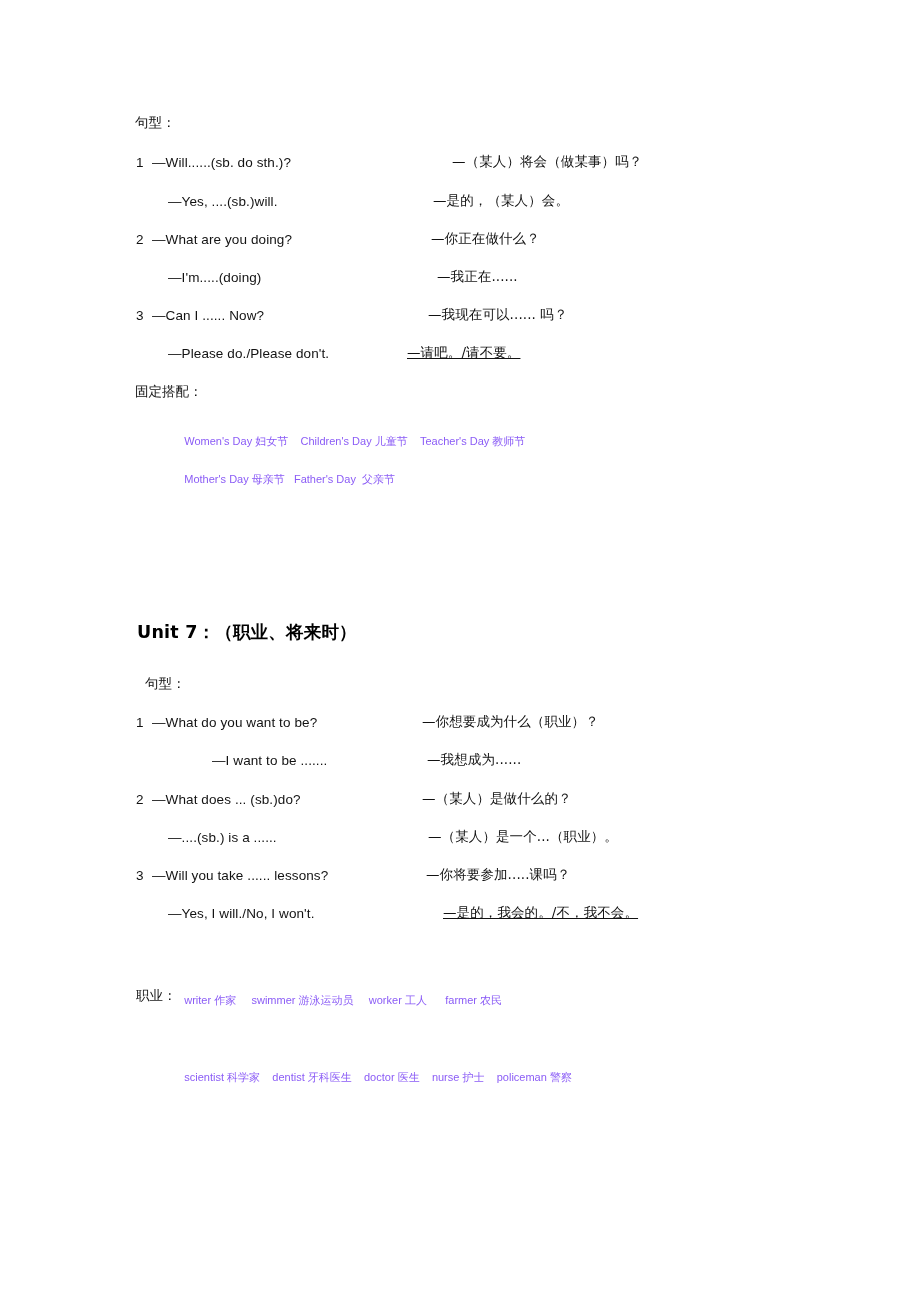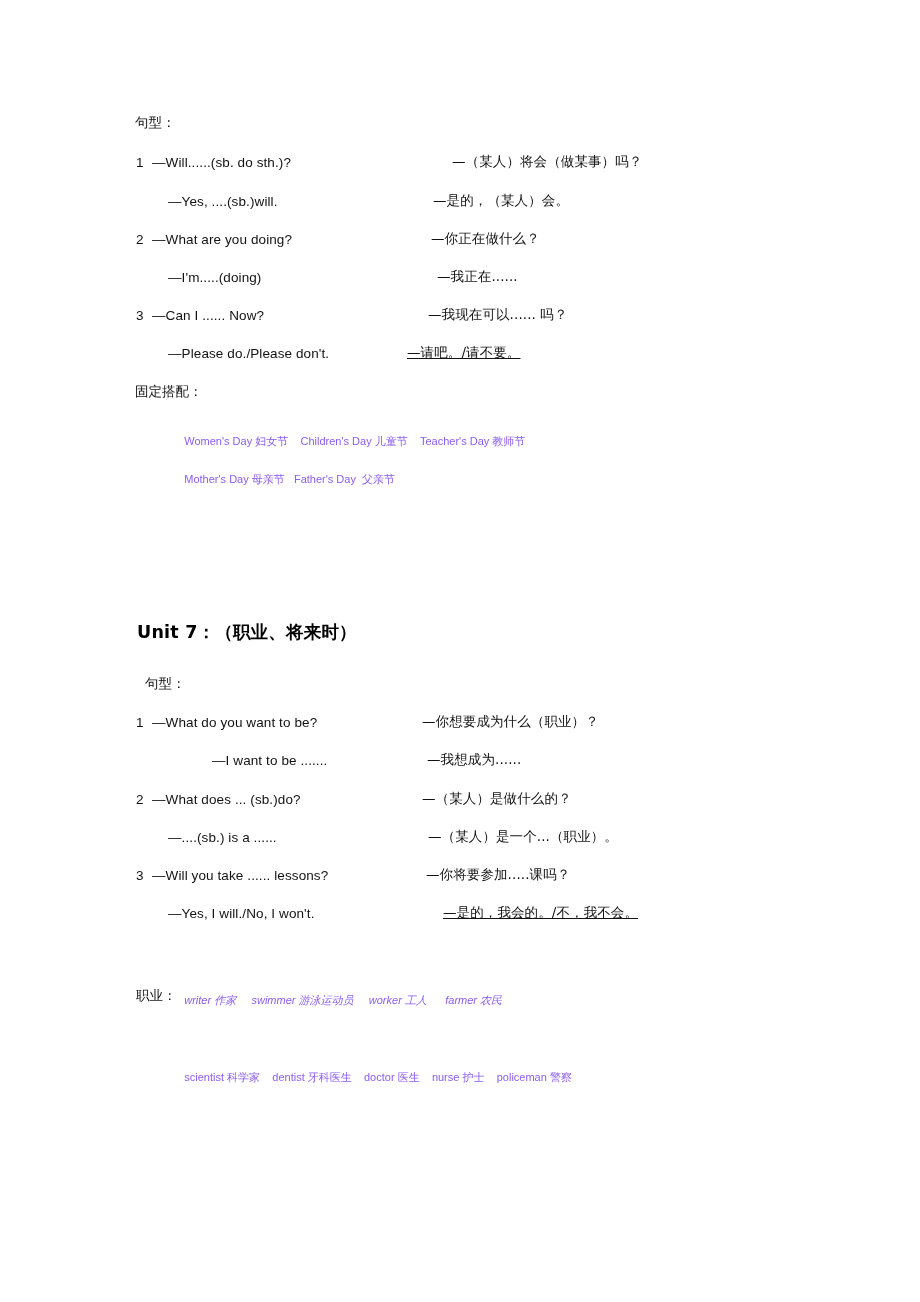--- a/index.html
+++ b/index.html
@@ -137,21 +137,21 @@
 
   <div class="qa-num" style="left:136px; top:869px;">3</div>
   <div class="ln" style="left:152px; top:869px;">—Will you take ...... lessons?</div>
   <div class="ln cn" style="left:426px; top:868px;">—你将要参加.....课吗？</div>
 
   <div class="ln" style="left:168px; top:907px;">—Yes, I will./No, I won't.</div>
   <div class="ln cn" style="left:443px; top:906px;text-decoration:underline;">—是的，我会的。/不，我不会。</div>
 
   <div class="sec-label" style="left:136px; top:945px;margin-top:44px;">职业：</div>
 
-  <div class="vocab-row" style="left:172px; top:984px;font-style:italic;">
+  <div class="vocab-row" style="left:172px; top:984px;">
     <span class="en">writer</span><span> </span><span class="zh">作家</span><span>     </span><span class="en">swimmer</span><span> </span><span class="zh">游泳运动员</span><span>     </span><span class="en">worker</span><span> </span><span class="zh">工人</span><span>      </span><span class="en">farmer</span><span> </span><span class="zh">农民</span>
   </div>
 
 
   <div class="vocab-row" style="left:172px; top:1061px;">
     <span class="en">scientist</span><span> </span><span class="zh">科学家</span><span>    </span><span class="en">dentist</span><span> </span><span class="zh">牙科医生</span><span>    </span><span class="en">doctor</span><span> </span><span class="zh">医生</span><span>    </span><span class="en">nurse</span><span> </span><span class="zh">护士</span><span>    </span><span class="en">policeman</span><span> </span><span class="zh">警察</span>
   </div>
 
 </div>
 

